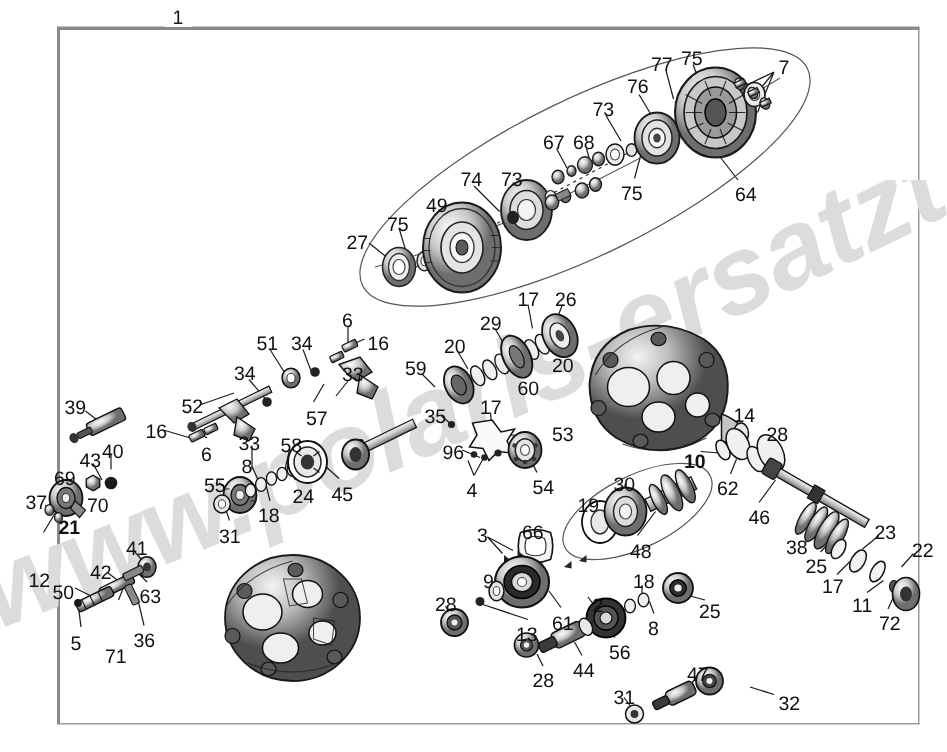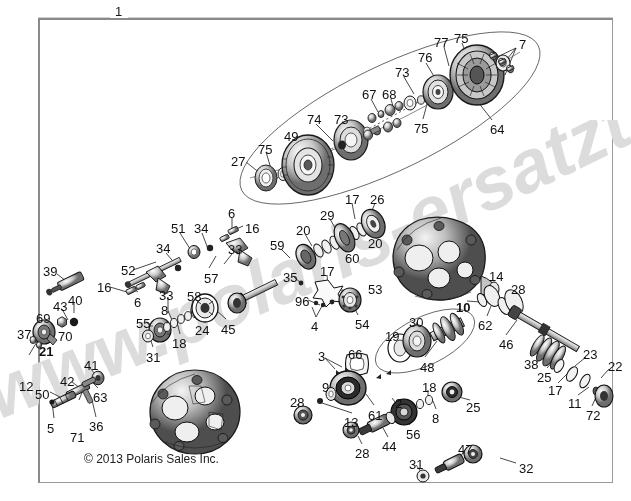--- a/index.html
+++ b/index.html
@@ -719,15 +719,14 @@
       <div class="lbl" style="left: 432px; top: 412px;">8</div>
       <div class="lbl" style="left: 406px; top: 428px;">56</div>
       <div class="lbl" style="left: 382px; top: 440px;">44</div>
       <div class="lbl" style="left: 355px; top: 447px;">28</div>
       <div class="lbl" style="left: 290px; top: 396px;">28</div>
       <div class="lbl" style="left: 458px; top: 443px;">47</div>
       <div class="lbl" style="left: 409px; top: 458px;">31</div>
       <div class="lbl" style="left: 519px; top: 462px;">32</div>
     </div>
 
-  <div id="copyright">© 2013 Polaris Sales Inc.</div>
 
 </div>
 
 </body></html>

